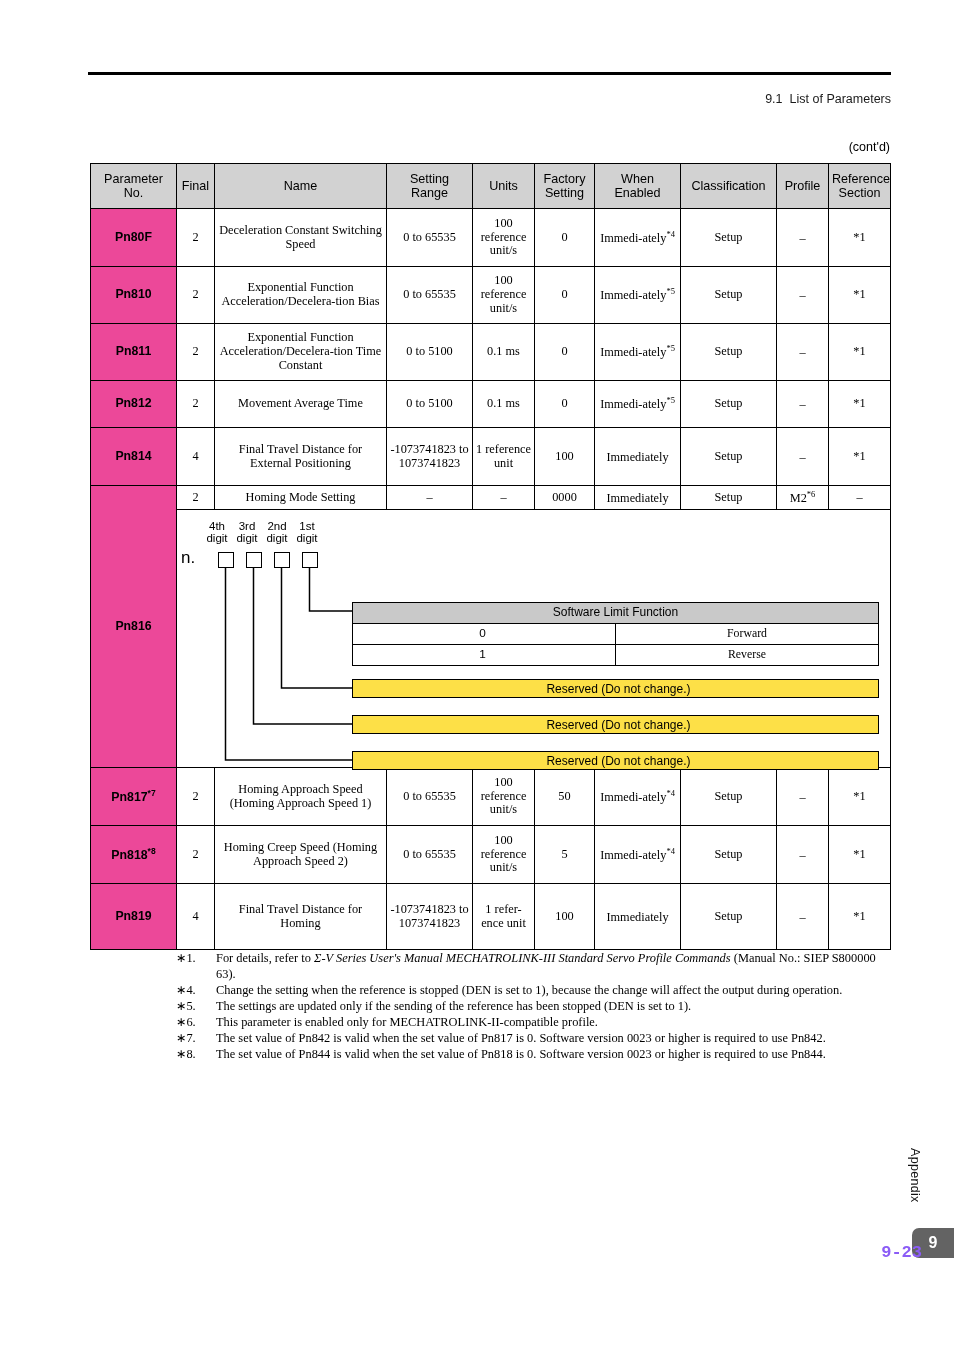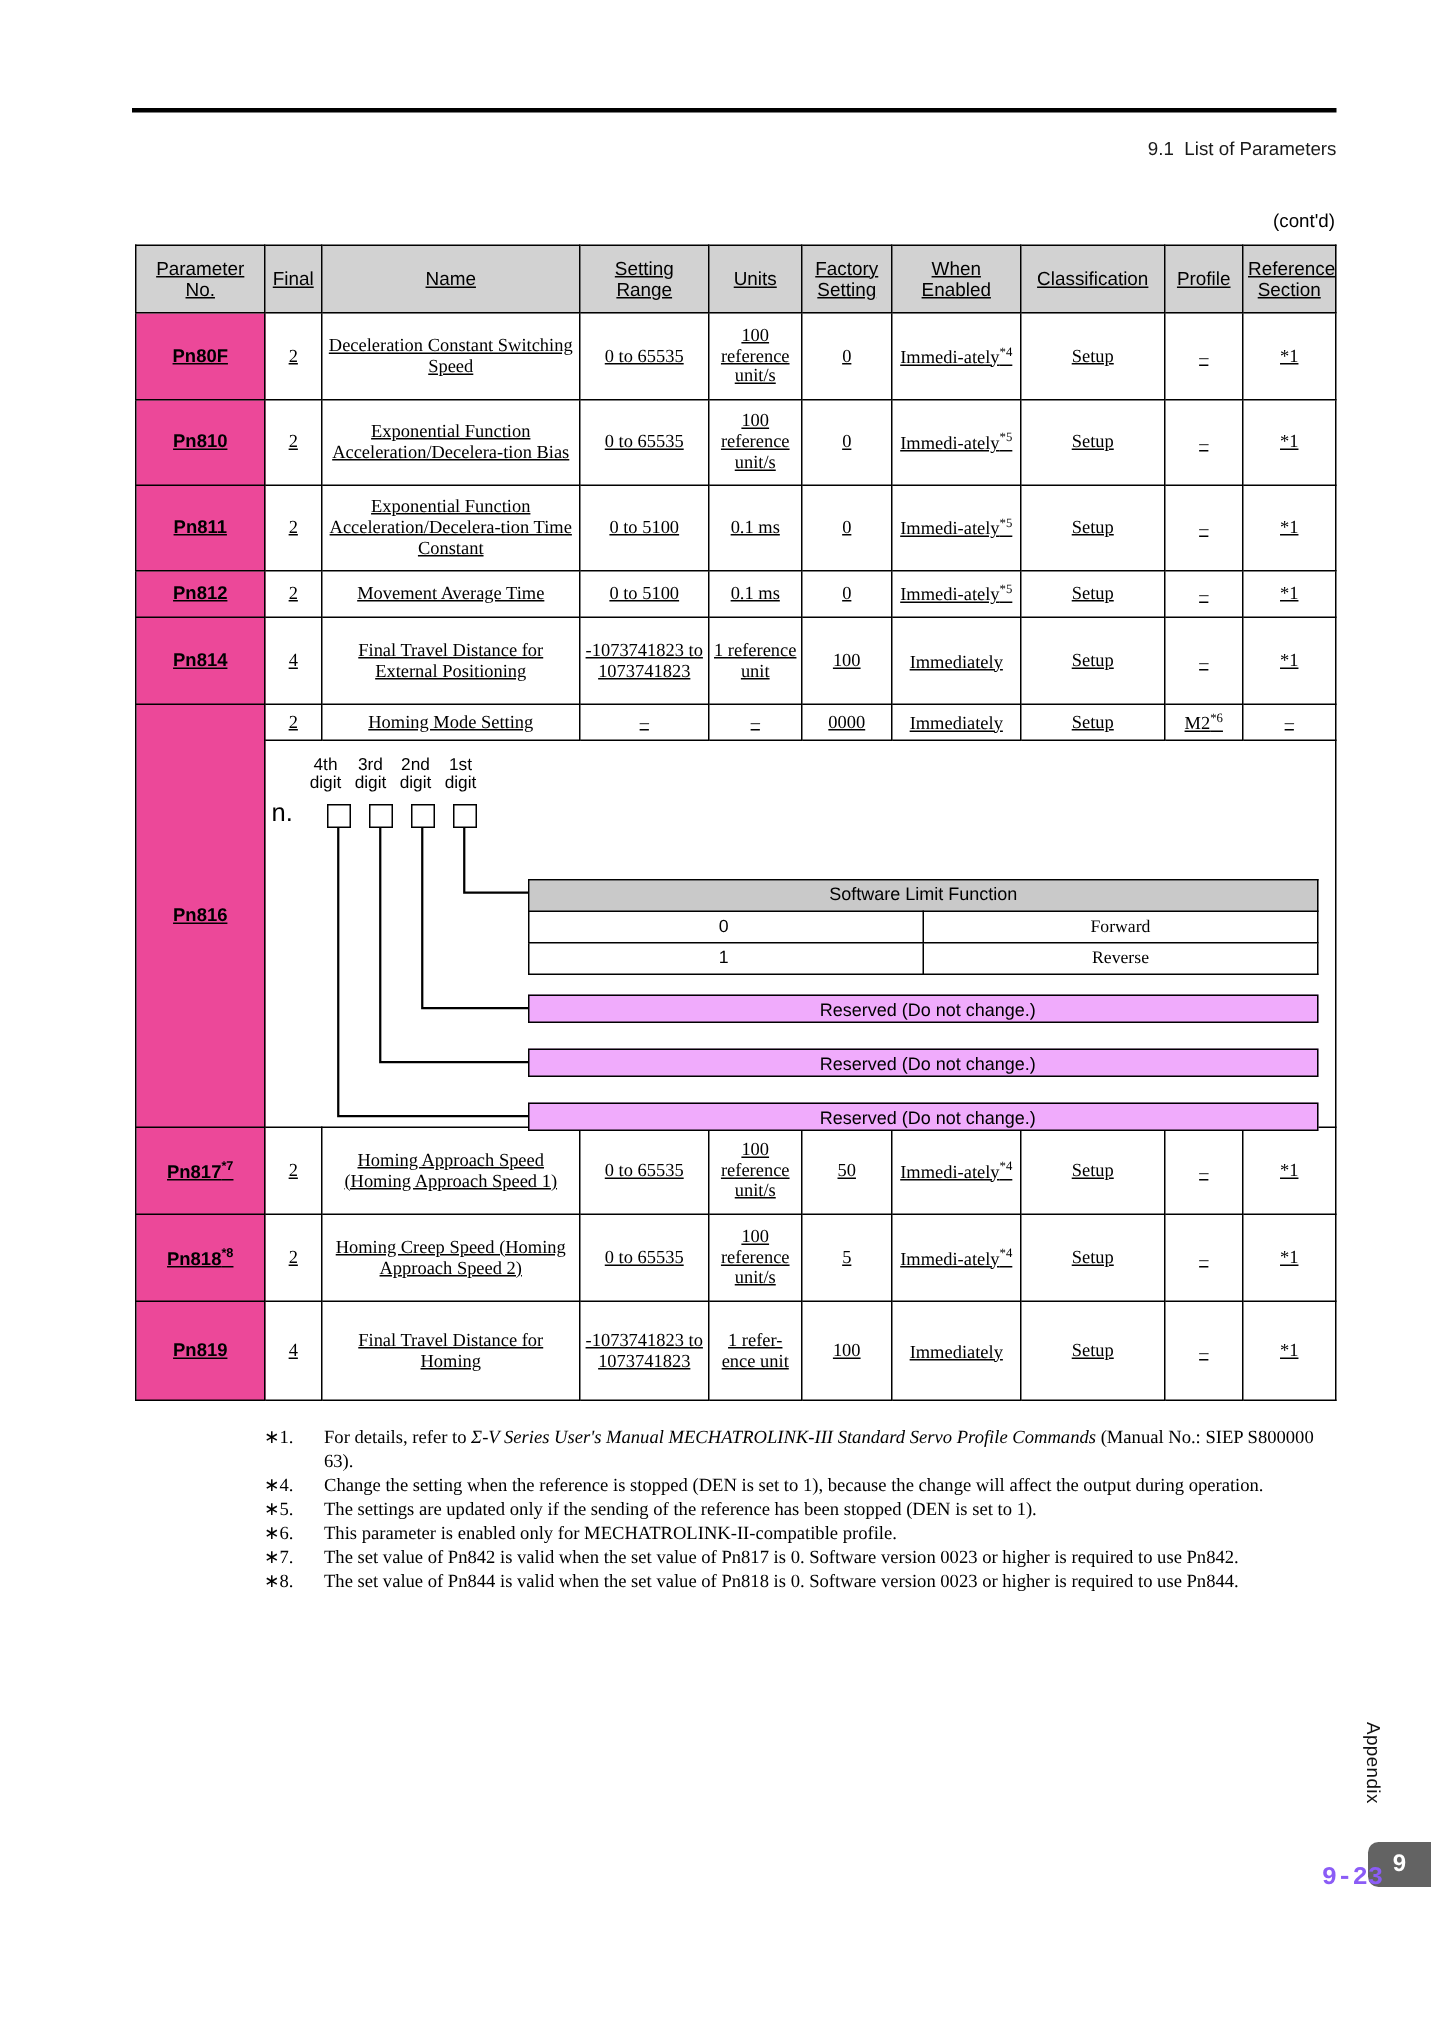--- a/index.html
+++ b/index.html
@@ -51,21 +51,20 @@
   .tbl-wrap {
     position: absolute;
     left: 90px;
     top: 163px;
     width: 800px;
   }
   table.main {
     border-collapse: collapse;
     width: 800px;
     table-layout: fixed;
-    text-decoration: underline;
   }
   table.main td, table.main th {
     border: 1px solid #000;
     padding: 2px 3px;
     text-align: center;
     vertical-align: middle;
     font-size: 12.3px;
     line-height: 1.12;
   }
   table.main thead th {
@@ -185,21 +184,21 @@
     padding-left: 0;
     font-size: 11.8px;
   }
   .sub td.desc {
     font-family: "Liberation Serif", serif;
     font-size: 11.8px;
   }
   .res-box {
     position: absolute;
     border: 1px solid #000;
-    background: #f0abfc;
+    background: #fde047;
     font-family: "Liberation Sans", sans-serif;
     font-size: 12px;
     padding: 2px 0 2px 6px;
     box-sizing: border-box;
     height: 19px;
     line-height: 14px;
   }
 
   
   .notes {
@@ -348,21 +347,21 @@
       <td class="name">Exponential Function Acceleration/Decelera-tion Time Constant</td>
       <td class="sm">0 to 5100</td>
       <td class="sm">0.1 ms</td>
       <td>0</td>
       <td class="sm"><span>Immedi-ately</span><sup class="fn">*5</sup></td>
       <td>Setup</td>
       <td><span>–</span><sup class="fn"></sup></td>
       <td>*1</td>
     </tr>
 
-    <tr style="height:31px">
+    <tr style="height:47px">
       <td class="pno"><span>Pn812</span></td>
       <td>2</td>
       <td class="name">Movement Average Time</td>
       <td class="sm">0 to 5100</td>
       <td class="sm">0.1 ms</td>
       <td>0</td>
       <td class="sm"><span>Immedi-ately</span><sup class="fn">*5</sup></td>
       <td>Setup</td>
       <td><span>–</span><sup class="fn"></sup></td>
       <td>*1</td>

